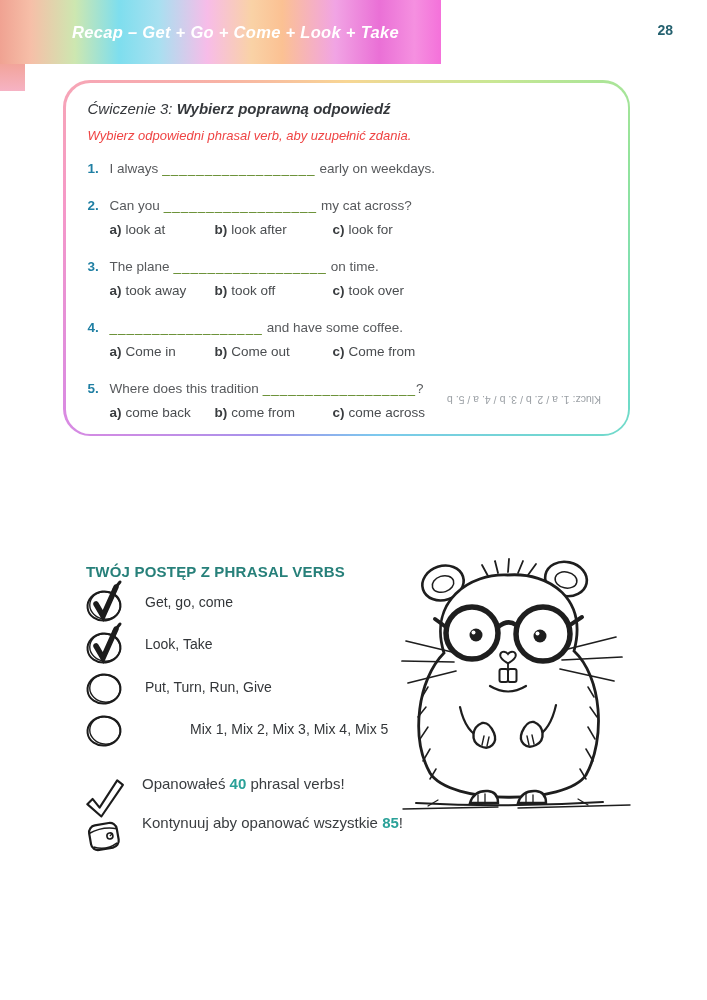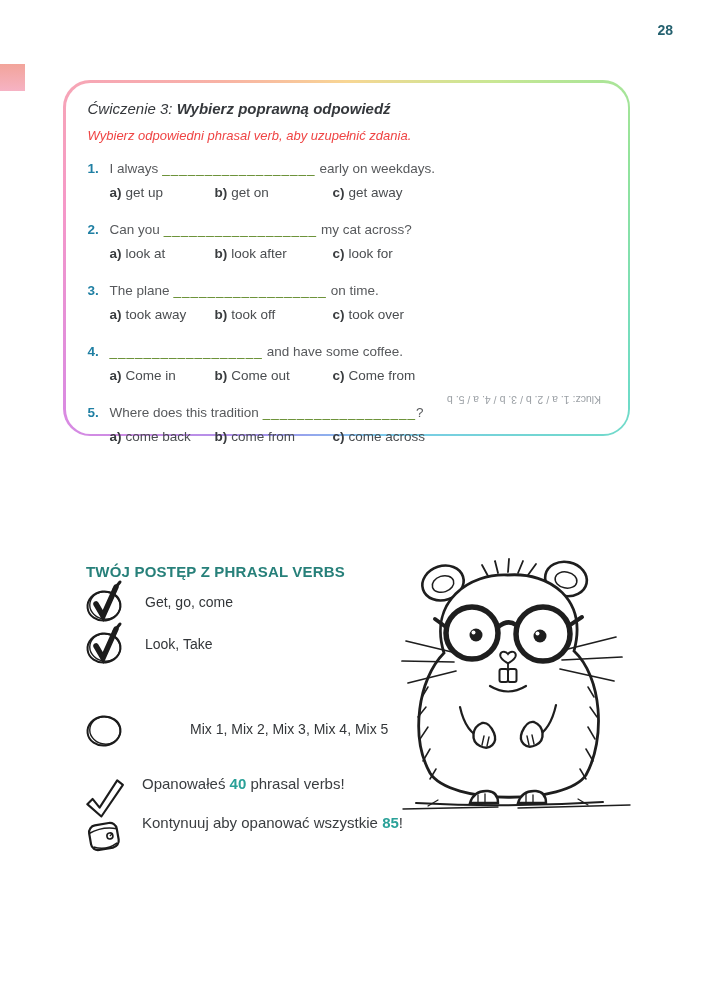--- a/index.html
+++ b/index.html
@@ -47,42 +47,40 @@
   .ach-text { margin-left:16px; font-size:15px; color:#3a3d40; }
   .num-accent { color:#2aa198; font-weight:700; }
 
   .hamster { position:absolute; left:398px; top:557px; width:240px; height:260px; }
 </style>
 </head>
 <body>
 
 <div class="page">
 
+  <div class="banner">
+    <div class="banner-title">Recap – Get + Go + Come + Look + Take</div>
+  </div>
   <div class="banner-tail"></div>
   <div class="pagenum">28</div>
 
   <div class="exbox-border">
     <div class="exbox">
       <div class="ex-title">
         <span>Ćwiczenie 3:</span>
         <span class="bold">Wybierz poprawną odpowiedź</span>
       </div>
       <div class="ex-sub">Wybierz odpowiedni phrasal verb, aby uzupełnić zdania.</div>
 
       <div class="questions">
 
         <div class="q">
           <div class="q-line">
             <span class="q-num">1.</span>
             <span class="q-text"><span class="pre">I always</span><span class="blank">__________________</span><span class="post">early on weekdays.</span></span>
-          </div>
-          <div class="opts">
-            <span class="opt opt-a"><b>a)</b><span>get up</span></span>
-            <span class="opt opt-b"><b>b)</b><span>get on</span></span>
-            <span class="opt opt-c"><b>c)</b><span>get away</span></span>
           </div>
         </div>
 
         <div class="q">
           <div class="q-line">
             <span class="q-num">2.</span>
             <span class="q-text"><span class="pre">Can you</span><span class="blank">__________________</span><span class="post">my cat across?</span></span>
           </div>
           <div class="opts">
             <span class="opt opt-a"><b>a)</b><span>look at</span></span>
@@ -160,20 +158,34 @@
           <g stroke-linecap="round">
             <path d="M14 25 L21 37 L34 8" stroke-width="5.5"></path>
             <path d="M31.5 11 L38 3" stroke-width="3"></path>
           </g>
         </g>
       </svg>
     </span>
     <span class="chk-label">Look, Take</span>
   </div>
 
+  <div class="chk-row" style="top:664px;">
+    <span class="chk-icon">
+      <svg viewBox="0 0 48 46" fill="none">
+        <g stroke="#1c1c1c">
+          <ellipse cx="22" cy="25" rx="16.5" ry="14.5" stroke-width="2" transform="rotate(-7 22 25)"></ellipse>
+          <ellipse cx="23" cy="24.5" rx="15.3" ry="13.6" stroke-width="1.4" transform="rotate(12 23 24.5)"></ellipse>
+          <g stroke-linecap="round" style="display: none;">
+            <path d="M14 23 L21 35 L34 6" stroke-width="5.5"></path>
+          </g>
+        </g>
+      </svg>
+    </span>
+    <span class="chk-label">Put, Turn, Run, Give</span>
+  </div>
 
   <div class="chk-row" style="top:706px;gap:45px;">
     <span class="chk-icon">
       <svg viewBox="0 0 48 46" fill="none">
         <g stroke="#1c1c1c">
           <ellipse cx="22" cy="25" rx="16.5" ry="14.5" stroke-width="2" transform="rotate(-7 22 25)"></ellipse>
           <ellipse cx="23" cy="24.5" rx="15.3" ry="13.6" stroke-width="1.4" transform="rotate(12 23 24.5)"></ellipse>
           <g stroke-linecap="round" style="display: none;">
             <path d="M14 23 L21 35 L34 6" stroke-width="5.5"></path>
           </g>

